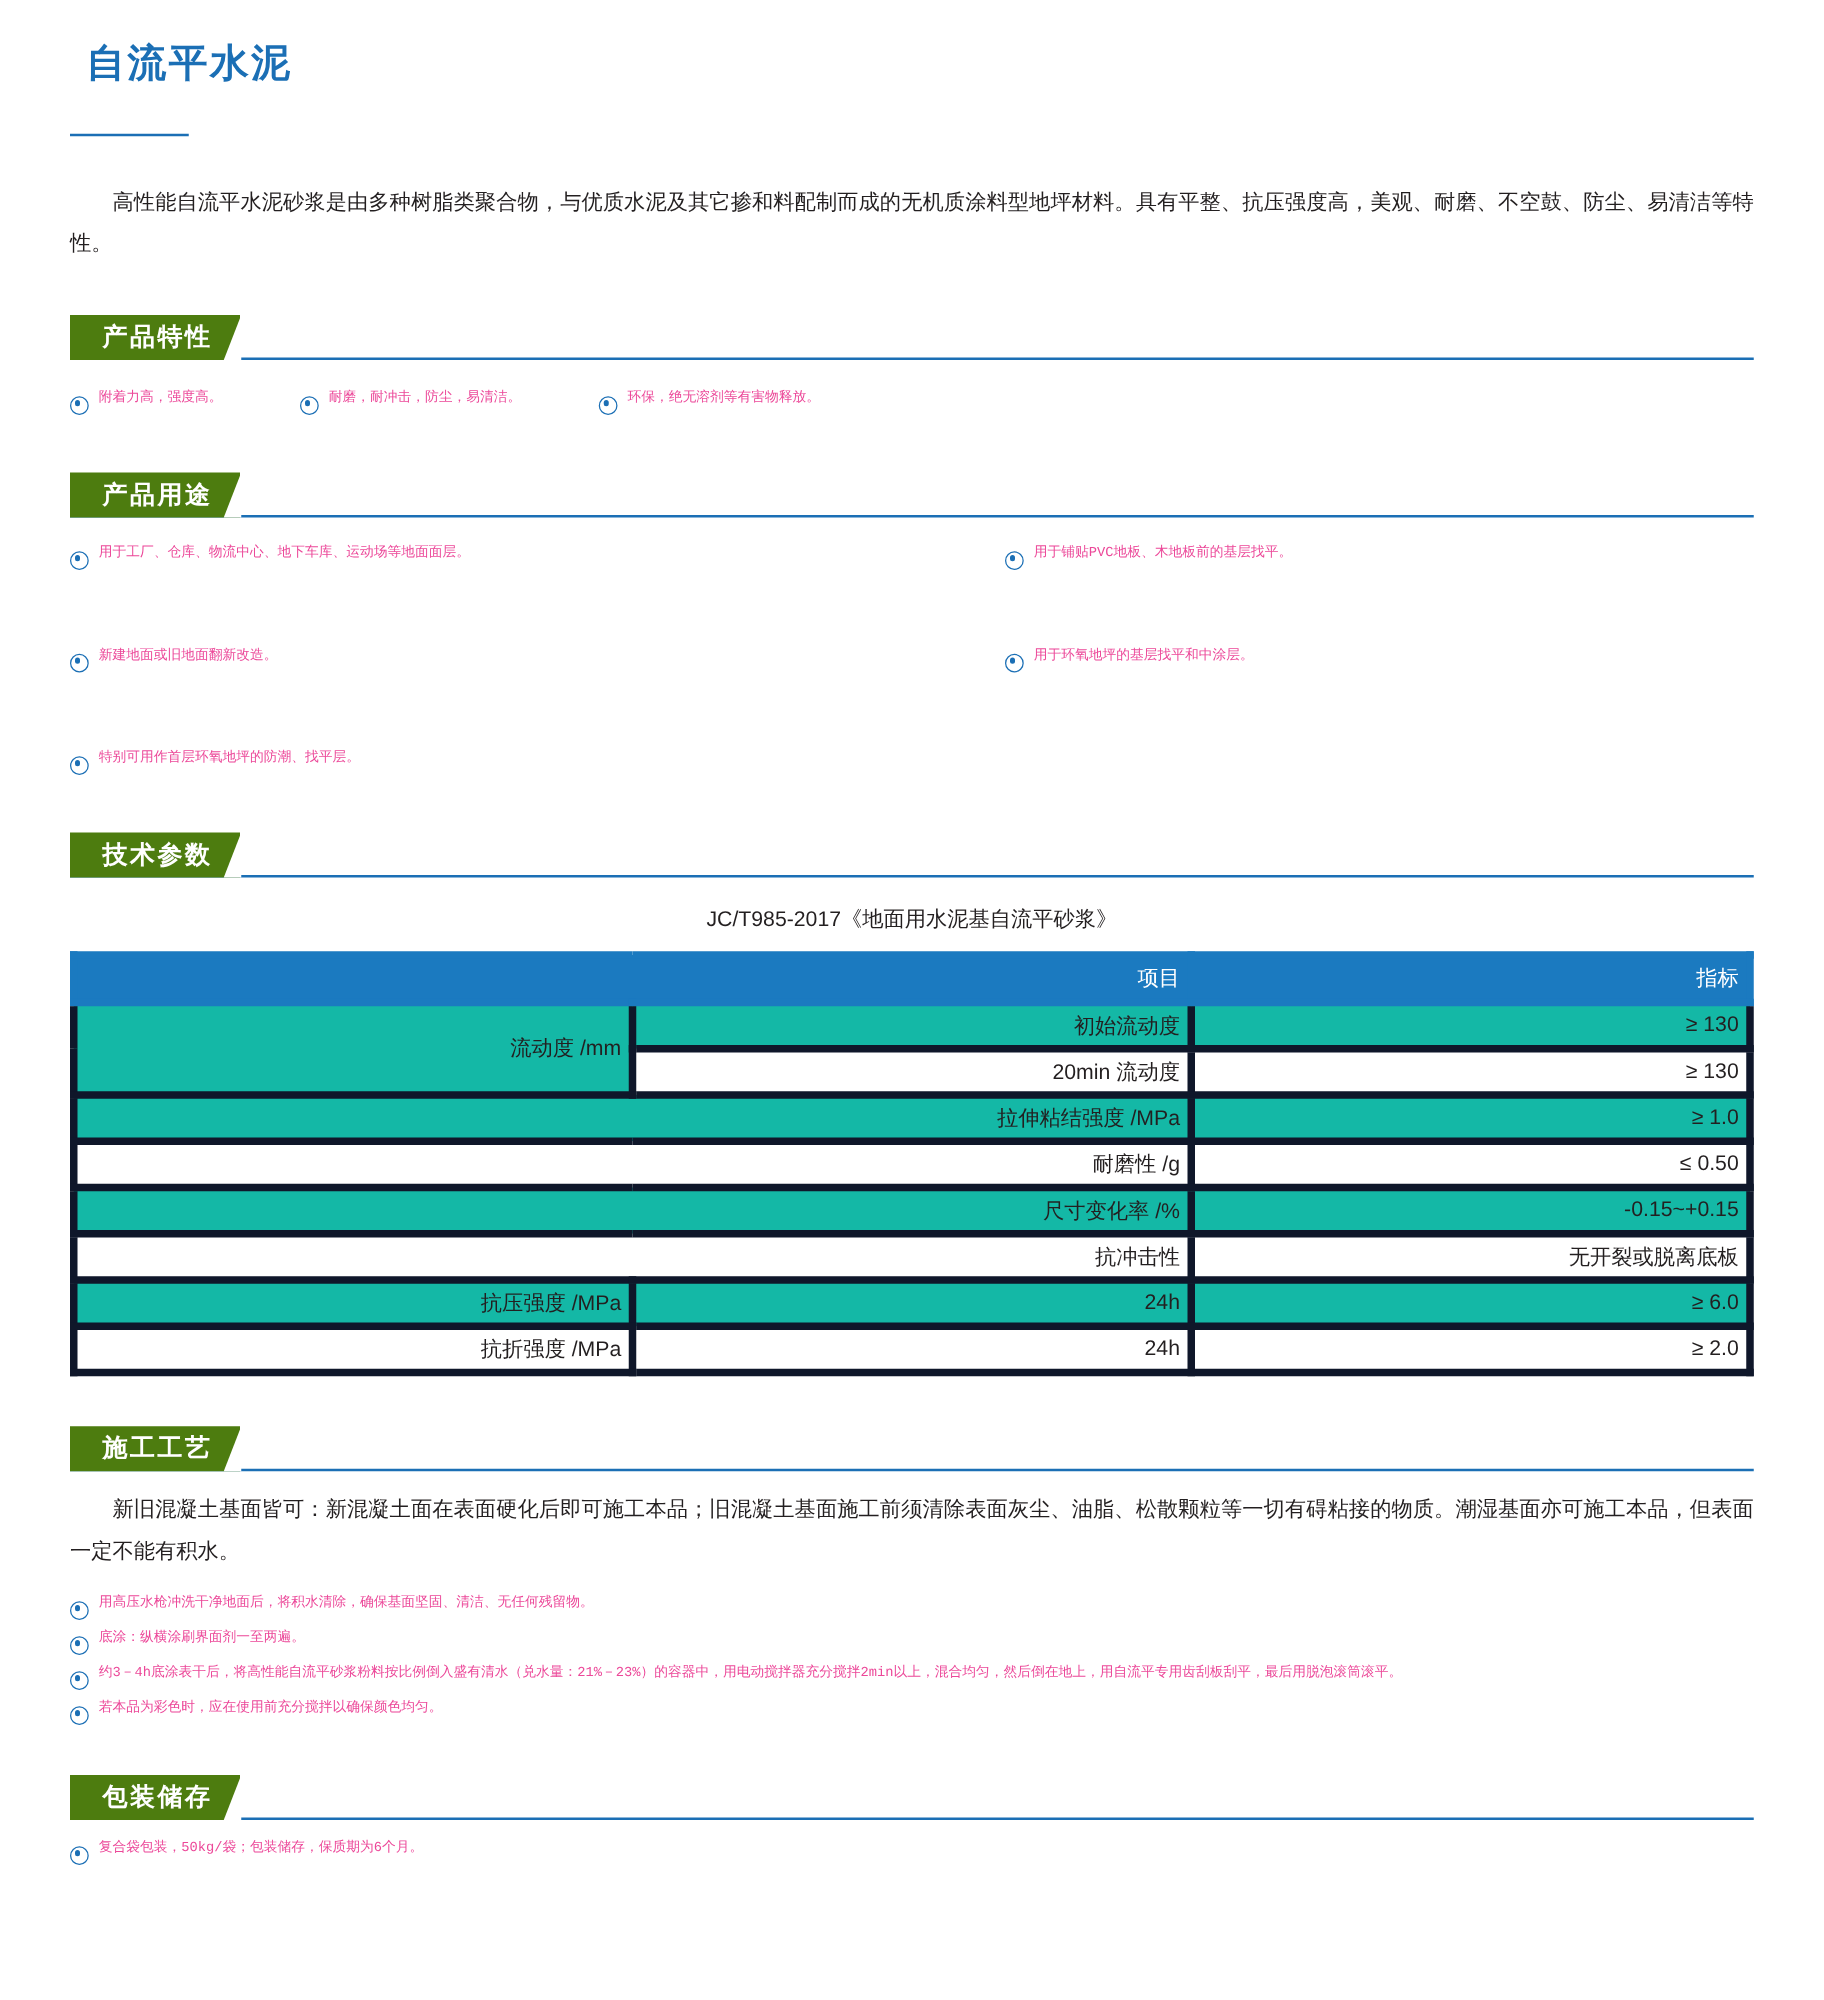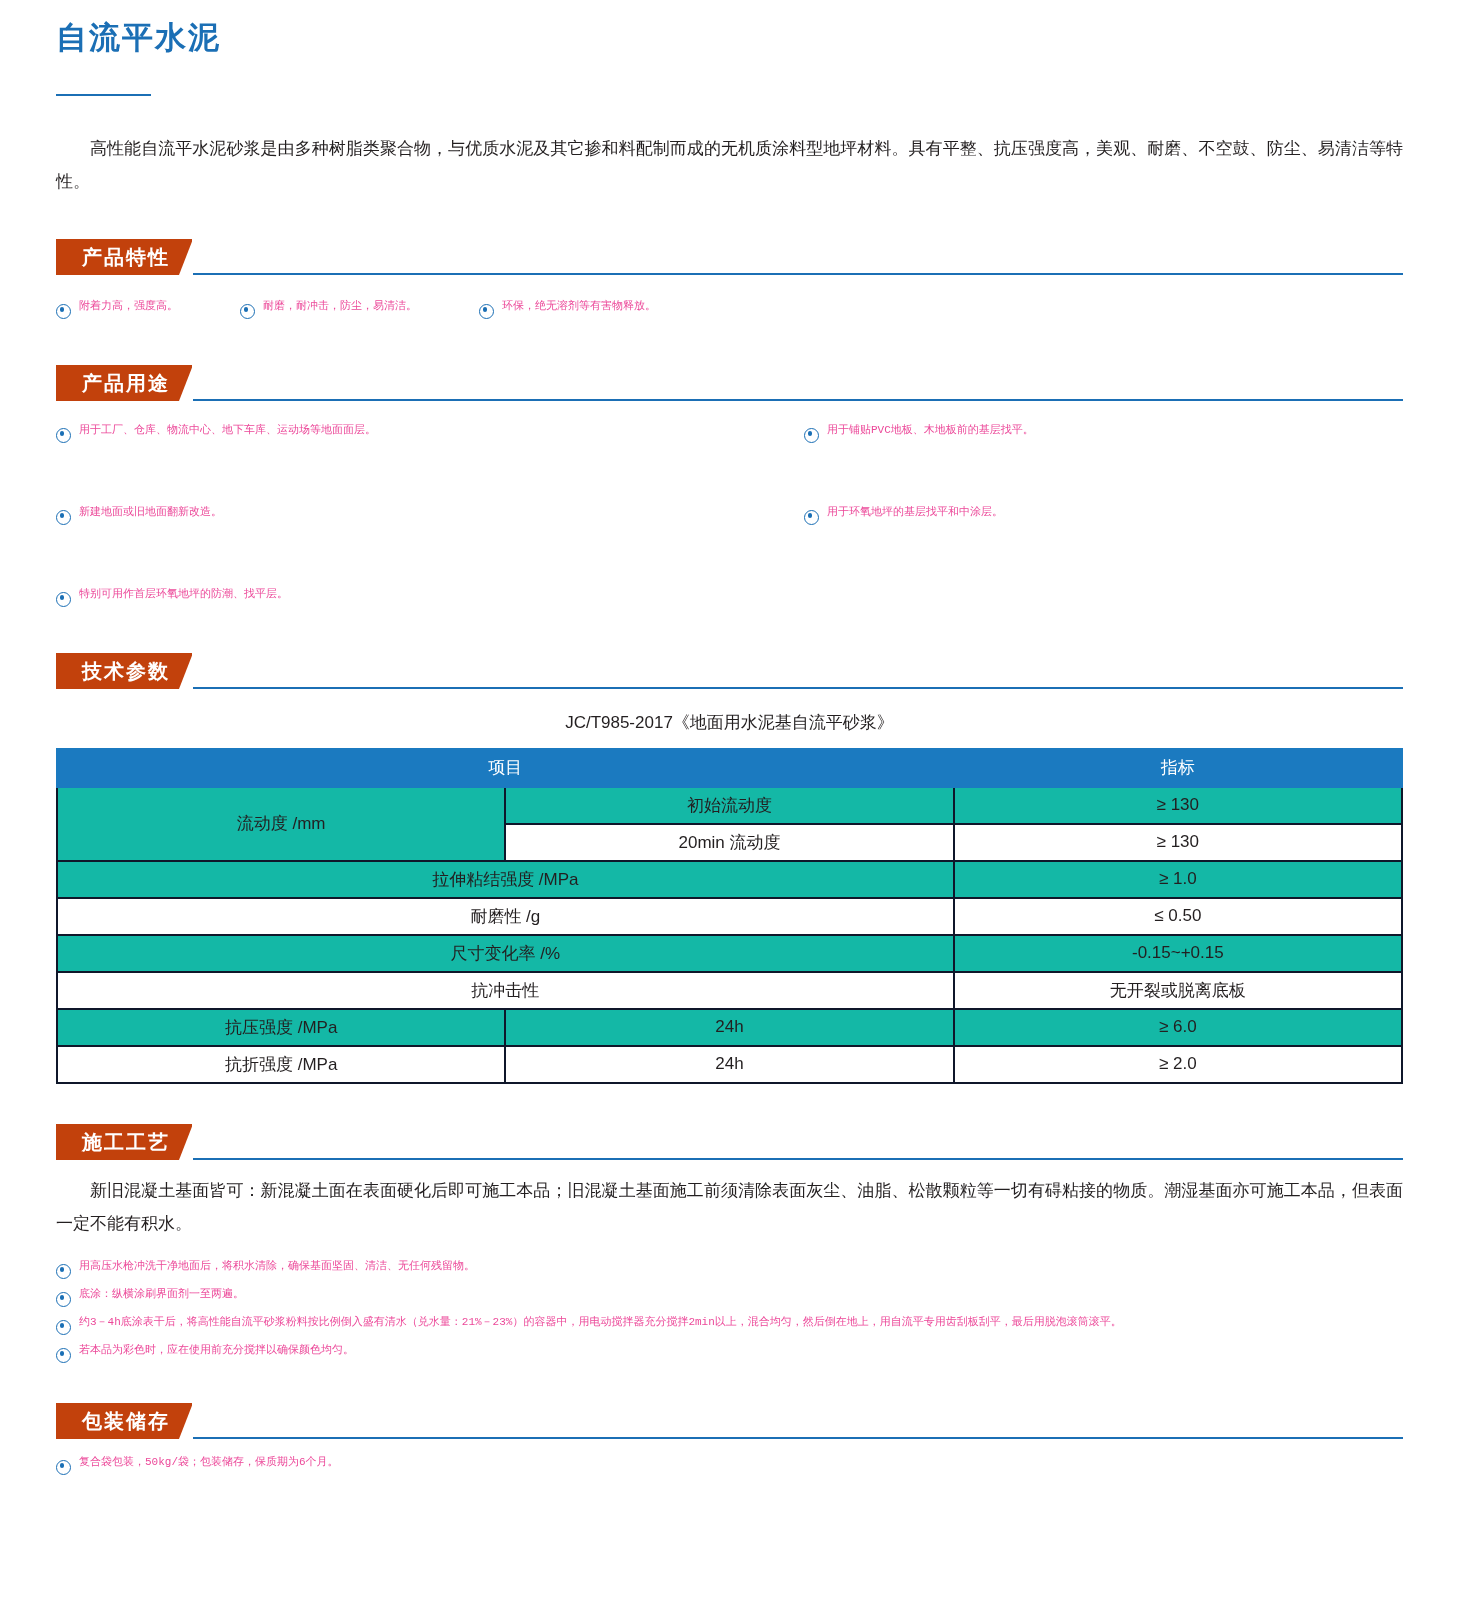--- a/index.html
+++ b/index.html
@@ -24,21 +24,21 @@
     margin: 0 56px 0 56px;
   }
 
   
   .doc-title {
     font-size: 31px;
     font-weight: bold;
     color: #1b6fb5;
     letter-spacing: 2px;
     padding-top: 18px;
-    margin: 0;
+    margin: 13px;
     line-height: 1.3;
   }
   .title-rule {
     width: 95px;
     height: 2px;
     background: #1b6fb5;
     margin-top: 36px;
   }
 
   
@@ -57,21 +57,21 @@
   }
   .sec-head {
     position: relative;
     height: 36px;
   }
   .sec-tag {
     position: relative;
     display: inline-block;
     height: 36px;
     line-height: 36px;
-    background: #c2410c;
+    background: #4d7c0f;
     color: #ffffff;
     font-size: 20px;
     font-weight: bold;
     letter-spacing: 2px;
     padding: 0 22px 0 26px;
     box-sizing: border-box;
     z-index: 2;
   }
   .sec-tag:after {
     content: "";
@@ -154,22 +154,22 @@
     font-size: 17px;
     margin: 22px 0 14px 0;
   }
   table.spec {
     width: 100%;
     border-collapse: collapse;
     table-layout: fixed;
     font-size: 17px;
   }
   table.spec th, table.spec td {
-    border: 2px solid #0f172a;
-    text-align: center;
+    border: 6px solid #0f172a;
+    text-align: right;
     vertical-align: middle;
     height: 37px;
     padding: 2px 6px;
     box-sizing: border-box;
   }
   table.spec thead th {
     background: #1b7ac0;
     color: #ffffff;
     font-weight: normal;
     height: 38px;

